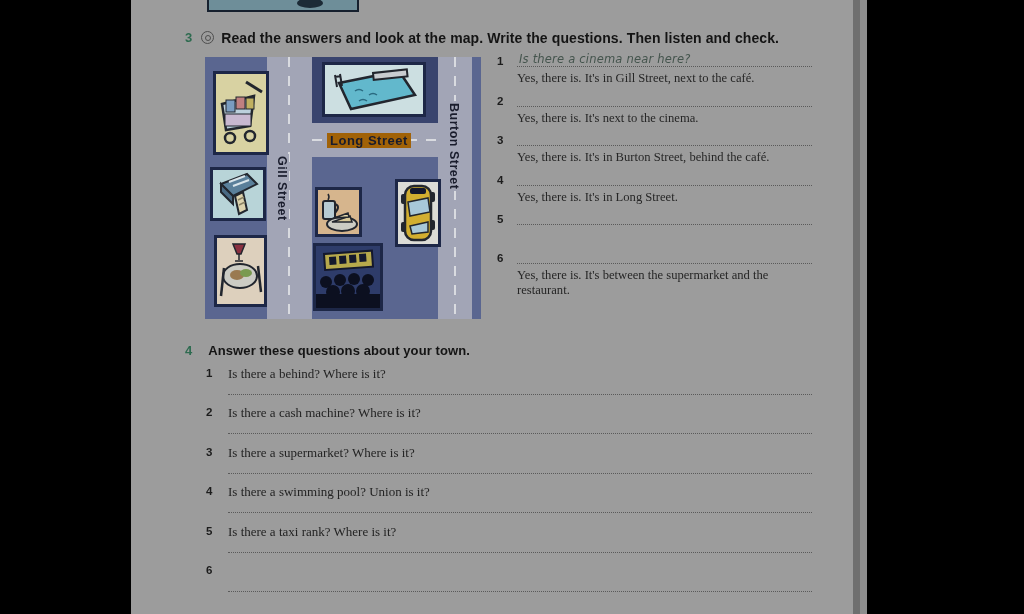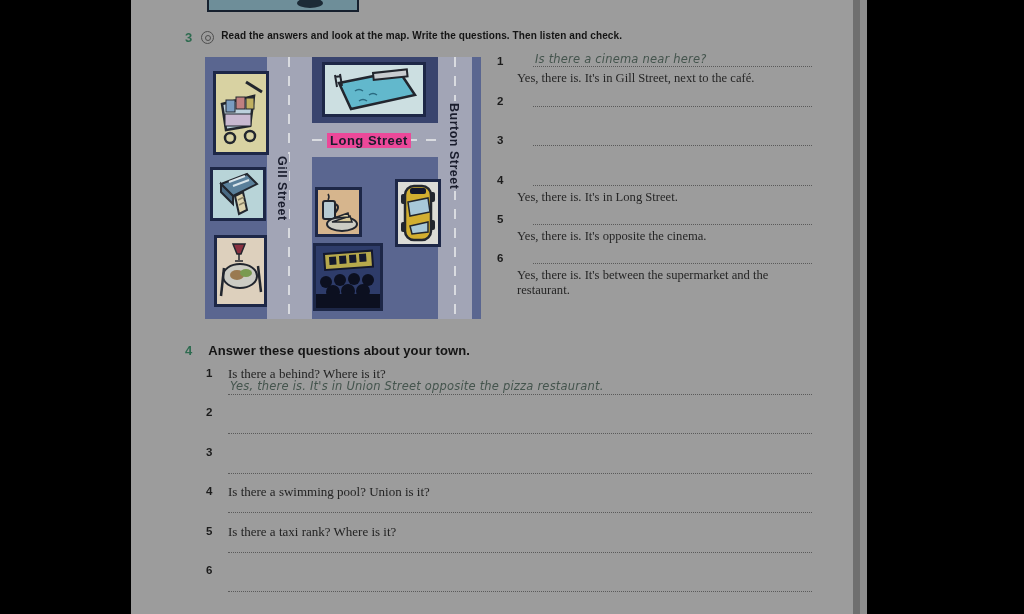--- a/index.html
+++ b/index.html
@@ -10,46 +10,46 @@
   .page-edge2{position:absolute;left:860px;top:0;width:7px;height:614px;background:#8e8e8e;}
 
   
   #top-cut{position:absolute;left:207px;top:-6px;width:148px;height:14px;background:#6e8e99;
            border:2px solid #16202e;}
   #top-cut .blob{position:absolute;left:88px;top:2px;width:26px;height:10px;border-radius:50%;background:#1c2a36;}
 
   
   .ex-head{position:absolute;display:flex;align-items:flex-start;}
   .ex-num{color:#2e6b50;font-weight:bold;font-size:13px;}
-  .ex-title{color:#141414;font-weight:bold;font-size:10px;letter-spacing:.1px;}
+  .ex-title{color:#141414;font-weight:bold;font-size:14px;letter-spacing:.1px;}
   .audio-icon{display:inline-block;width:11px;height:11px;border:1.5px solid #4e4e4e;border-radius:50%;
               position:relative;margin:0 7px 0 9px;top:1px;}
   .audio-icon i{position:absolute;left:2.5px;top:2.5px;width:4px;height:4px;border:1px solid #4e4e4e;border-radius:50%;}
 
   
   #map{position:absolute;left:205px;top:57px;width:276px;height:262px;background:#5a6690;overflow:hidden;}
   .road-v{position:absolute;top:0;height:262px;background:#a2a5b6;}
   .road-h{position:absolute;background:#a2a5b6;}
   .dash-v{position:absolute;top:0;width:2px;height:262px;
           background:repeating-linear-gradient(to bottom,#d9dbe0 0 10px,transparent 10px 19px);}
   .dash-h{position:absolute;height:2px;
           background:repeating-linear-gradient(to right,#d9dbe0 0 10px,transparent 10px 19px);}
   .street-label-v{position:absolute;writing-mode:vertical-rl;font-size:12.5px;font-weight:600;
                   color:#191c2c;background:#a2a5b6;padding:2px 0;letter-spacing:.5px;}
-  .street-label-h{position:absolute;font-size:13px;font-weight:600;color:#191c2c;background:#ec4899;
+  .street-label-h{position:absolute;font-size:13px;font-weight:600;color:#191c2c;background:#a16207;
                   padding:0 3px;letter-spacing:.5px;}
   .pic{position:absolute;border:3px solid #1d2747;box-sizing:border-box;}
   .block{position:absolute;background:#39446e;}
 
   
   #qa3{position:absolute;left:497px;top:52px;width:315px;}
   .qa3-item{position:absolute;left:0;width:315px;}
   .qa-row{display:flex;align-items:flex-end;height:15px;position:relative;}
   .qa-num{width:20px;font-weight:bold;font-size:11.5px;color:#1c1c1c;}
-  .qa-line{flex:1;border-bottom:1px dotted #5a5a5a;height:14px;position:relative;margin-left:16px;}
+  .qa-line{flex:1;border-bottom:1px dotted #5a5a5a;height:14px;position:relative;}
   .answer{margin:4px 0 0 20px;font-family:"Liberation Serif",serif;font-size:12.6px;color:#262626;line-height:1.22;}
   .handwrite{font-family:"DejaVu Sans",sans-serif;font-style:italic;font-size:11.5px;color:#44544d;
              letter-spacing:.2px;position:absolute;left:2px;bottom:0;white-space:nowrap;}
   .ex4-item{position:absolute;left:206px;width:606px;height:36px;}
   .q-row{display:flex;}
   .q-num{width:22px;font-weight:bold;font-size:11.5px;color:#1c1c1c;padding-top:1px;}
   .q-text{font-family:"Liberation Serif",serif;font-size:13px;color:#232323;}
   .ans-line{position:absolute;left:22px;right:0;top:28px;border-bottom:1px dotted #5a5a5a;height:0;}
   .ex4-hand{position:absolute;left:24px;top:13px;font-family:"DejaVu Sans",sans-serif;font-style:italic;
             font-size:11.5px;color:#44544d;letter-spacing:.2px;white-space:nowrap;}
@@ -187,72 +187,74 @@
           <span class="handwrite">Is there a cinema near here?</span>
         </span>
       </div>
       <div class="answer">Yes, there is. It's in Gill Street, next to the café.</div>
     </div>
     <div class="qa3-item" style="top:40px;">
       <div class="qa-row">
         <span class="qa-num">2</span>
         <span class="qa-line"></span>
       </div>
+      <div class="answer">Yes, there is. It's next to the cinema.</div>
     </div>
     <div class="qa3-item" style="top:79px;">
       <div class="qa-row">
         <span class="qa-num">3</span>
         <span class="qa-line"></span>
       </div>
+      <div class="answer">Yes, there is. It's in Burton Street, behind the café.</div>
     </div>
     <div class="qa3-item" style="top:119px;">
       <div class="qa-row">
         <span class="qa-num">4</span>
         <span class="qa-line"></span>
       </div>
       <div class="answer">Yes, there is. It's in Long Street.</div>
     </div>
     <div class="qa3-item" style="top:158px;">
       <div class="qa-row">
         <span class="qa-num">5</span>
         <span class="qa-line"></span>
       </div>
-      <div class="answer">Yes, there is. It's opposite the cinema.</div>
     </div>
     <div class="qa3-item" style="top:197px;">
       <div class="qa-row">
         <span class="qa-num">6</span>
         <span class="qa-line"></span>
       </div>
       <div class="answer">Yes, there is. It's between the supermarket and the restaurant.</div>
     </div>
   </div>
 
   <div class="ex-head" style="left:185px;top:343px;">
     <span class="ex-num">4</span>
     <span class="ex-title" style="margin-left:16px;font-size:13px;text-align:center;">Answer these questions about your town.</span>
   </div>
 
   <div class="ex4-item" style="top:366px;">
     <div class="q-row">
       <span class="q-num">1</span>
       <span class="q-text">Is there a behind? Where is it?</span>
     </div>
-    <span class="ex4-hand">Yes, there is. It's in Union Street opposite the pizza restaurant.</span>
     <div class="ans-line"></div>
   </div>
   <div class="ex4-item" style="top:405px;">
     <div class="q-row">
       <span class="q-num">2</span>
+      <span class="q-text">Is there a cash machine? Where is it?</span>
     </div>
     <div class="ans-line"></div>
   </div>
   <div class="ex4-item" style="top:445px;">
     <div class="q-row">
       <span class="q-num">3</span>
+      <span class="q-text">Is there a supermarket? Where is it?</span>
     </div>
     <div class="ans-line"></div>
   </div>
   <div class="ex4-item" style="top:484px;">
     <div class="q-row">
       <span class="q-num">4</span>
       <span class="q-text">Is there a swimming pool? Union is it?</span>
     </div>
     <div class="ans-line"></div>
   </div>

